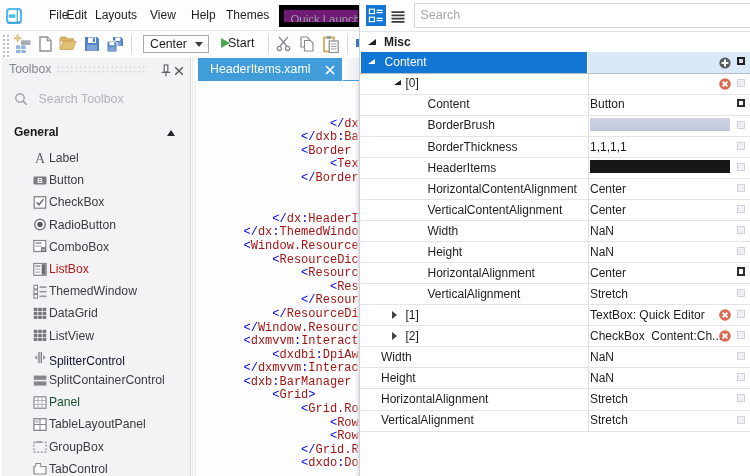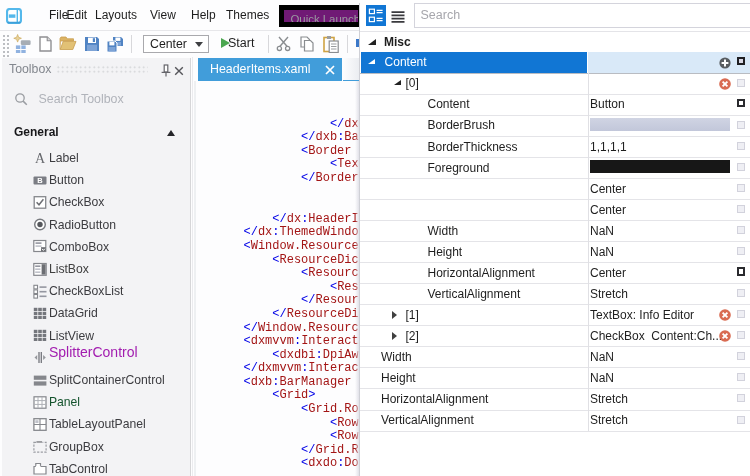--- a/index.html
+++ b/index.html
@@ -153,34 +153,34 @@
     <path d="M9 9.8 L10.4 11.4 L11.8 9.8" fill="none" stroke="#fff" stroke-width="1"></path>
   </svg>
 <div class="a" style="left:48.9px;top:235.8px;height:22px;line-height:22px;color:#3c3c40;font-size:12.2px">ComboBox</div>
 <svg class="a" style="left:33px;top:261.5px" width="14" height="15" viewBox="0 0 14 15">
     <rect x="0.8" y="1.5" width="12.4" height="11.8" fill="#fff" stroke="#85878c" stroke-width="1.2"></rect>
     <rect x="8.6" y="2.2" width="4" height="10.4" fill="#6c6e73"></rect>
     <rect x="2.2" y="3.4" width="5.2" height="1.6" fill="#9496a0"></rect>
     <rect x="2.2" y="6.4" width="5.2" height="1.6" fill="#c0c2ca"></rect>
     <rect x="2.2" y="9.4" width="5.2" height="1.6" fill="#c0c2ca"></rect>
   </svg>
-<div class="a" style="left:48.9px;top:258px;height:22px;line-height:22px;color:#404040;font-size:12.2px">ListBox</div>
+<div class="a" style="left:48.9px;top:258px;height:22px;line-height:22px;color:#b91c1c;font-size:12.2px">ListBox</div>
 <svg class="a" style="left:33px;top:283.7px" width="14" height="15" viewBox="0 0 14 15">
     <g stroke="#85878c" stroke-width="1.1" fill="#fff">
       <rect x="0.9" y="1.3" width="3.6" height="3.6"></rect>
       <rect x="0.9" y="5.9" width="3.6" height="3.6"></rect>
       <rect x="0.9" y="10.5" width="3.6" height="3.6"></rect>
     </g>
     <g fill="#9496a0">
       <rect x="6.5" y="2.3" width="7" height="1.6"></rect>
       <rect x="6.5" y="6.9" width="7" height="1.6"></rect>
       <rect x="6.5" y="11.5" width="7" height="1.6"></rect>
     </g>
   </svg>
-<div class="a" style="left:48.9px;top:280.2px;height:22px;line-height:22px;color:#3c3c40;font-size:12.2px">CheckBoxList</div>
+<div class="a" style="left:48.9px;top:280.2px;height:22px;line-height:22px;color:#3c3c40;font-size:12.2px">ThemedWindow</div>
 <svg class="a" style="left:33px;top:305.9px" width="14" height="15" viewBox="0 0 14 15">
     <g fill="#74767c">
       <rect x="0.8" y="1.8" width="3.6" height="3.2"></rect>
       <rect x="5.2" y="1.8" width="3.6" height="3.2"></rect>
       <rect x="9.6" y="1.8" width="3.6" height="3.2"></rect>
       <rect x="0.8" y="5.8" width="3.6" height="3.2"></rect>
       <rect x="5.2" y="5.8" width="3.6" height="3.2"></rect>
       <rect x="9.6" y="5.8" width="3.6" height="3.2"></rect>
       <rect x="0.8" y="9.8" width="3.6" height="3.2"></rect>
       <rect x="5.2" y="9.8" width="3.6" height="3.2"></rect>
@@ -200,21 +200,21 @@
       <rect x="5.2" y="9.8" width="3.6" height="3.2"></rect>
       <rect x="9.6" y="9.8" width="3.6" height="3.2"></rect>
     </g>
   </svg>
 <div class="a" style="left:48.9px;top:324.6px;height:22px;line-height:22px;color:#3c3c40;font-size:12.2px">ListView</div>
 <svg class="a" style="left:33px;top:350.3px" width="14" height="15" viewBox="0 0 14 15">
     <path d="M6 2 L6 13 M8.3 2 L8.3 13" stroke="#74767c" stroke-width="1.3" fill="none"></path>
     <path d="M4.2 5 L1.5 7.5 L4.2 10 Z" fill="#95979c"></path>
     <path d="M10.1 5 L12.8 7.5 L10.1 10 Z" fill="#95979c"></path>
   </svg>
-<div class="a" style="left:48.9px;top:341px;height:22px;line-height:22px;color:#a21caf;font-size:14px">SplitterControl</div>
+<div class="a" style="left:48.9px;top:350px;height:22px;line-height:22px;color:#0f172a;font-size:12px">SplitterControl</div>
 <svg class="a" style="left:33px;top:372.5px" width="14" height="15" viewBox="0 0 14 15">
     <rect x="0.8" y="2.6" width="12.6" height="4.2" fill="#85878c"></rect>
     <rect x="0.8" y="8.4" width="12.6" height="4.2" fill="#85878c"></rect>
   </svg>
 <div class="a" style="left:48.9px;top:369px;height:22px;line-height:22px;color:#3c3c40;font-size:12.2px">SplitContainerControl</div>
 <svg class="a" style="left:33px;top:394.7px" width="14" height="15" viewBox="0 0 14 15">
     <rect x="1" y="1.8" width="12" height="11.4" fill="#fff" stroke="#85878c" stroke-width="1.2"></rect>
     <path d="M5 2 L5 13 M9 2 L9 13 M1 5.6 L13 5.6 M1 9.4 L13 9.4" stroke="#aeb0b6" stroke-width="1"></path>
   </svg>
 <div class="a" style="left:48.9px;top:391.2px;height:22px;line-height:22px;color:#14532d;font-size:12.2px">Panel</div>
@@ -315,27 +315,29 @@
 <div class="a" style="left:360.4px;top:114.9px;width:389.6px;height:1px;background:#e4e4e8"></div>
 <div class="a cbd" style="left:736.5px;top:98.9px"></div>
 <div class="a nm" style="left:427.5px;top:115.4px">BorderBrush</div>
 <div class="a" style="left:590px;top:118.2px;width:139.5px;height:13px;background:linear-gradient(#d0d4e3,#c2c7da)"></div>
 <div class="a" style="left:360.4px;top:136.0px;width:389.6px;height:1px;background:#e4e4e8"></div>
 <div class="a cb" style="left:736.5px;top:120.9px"></div>
 <div class="a nm" style="left:427.5px;top:136.5px">BorderThickness</div>
 <div class="a vl" style="top:136.5px">1,1,1,1</div>
 <div class="a" style="left:360.4px;top:157.0px;width:389.6px;height:1px;background:#e4e4e8"></div>
 <div class="a cb" style="left:736.5px;top:142.0px"></div>
-<div class="a nm" style="left:427.5px;top:157.5px">Foreground</div>
+<div class="a nm" style="left:427.5px;top:157.5px">HeaderItems</div>
 <div class="a" style="left:590px;top:160.3px;width:139.5px;height:13px;background:#171717"></div>
 <div class="a" style="left:360.4px;top:178.0px;width:389.6px;height:1px;background:#e4e4e8"></div>
 <div class="a cb" style="left:736.5px;top:163.0px"></div>
+<div class="a nm" style="left:427.5px;top:178.5px">HorizontalContentAlignment</div>
 <div class="a vl" style="top:178.5px">Center</div>
 <div class="a" style="left:360.4px;top:199.1px;width:389.6px;height:1px;background:#e4e4e8"></div>
 <div class="a cb" style="left:736.5px;top:184.0px"></div>
+<div class="a nm" style="left:427.5px;top:199.6px">VerticalContentAlignment</div>
 <div class="a vl" style="top:199.6px">Center</div>
 <div class="a" style="left:360.4px;top:220.1px;width:389.6px;height:1px;background:#e4e4e8"></div>
 <div class="a cb" style="left:736.5px;top:205.1px"></div>
 <div class="a nm" style="left:427.5px;top:220.6px">Width</div>
 <div class="a vl" style="top:220.6px">NaN</div>
 <div class="a" style="left:360.4px;top:241.2px;width:389.6px;height:1px;background:#e4e4e8"></div>
 <div class="a cb" style="left:736.5px;top:226.1px"></div>
 <div class="a nm" style="left:427.5px;top:241.7px">Height</div>
 <div class="a vl" style="top:241.7px">NaN</div>
 <div class="a" style="left:360.4px;top:262.2px;width:389.6px;height:1px;background:#e4e4e8"></div>
@@ -343,21 +345,21 @@
 <div class="a nm" style="left:427.5px;top:262.7px">HorizontalAlignment</div>
 <div class="a vl" style="top:262.7px">Center</div>
 <div class="a" style="left:360.4px;top:283.2px;width:389.6px;height:1px;background:#e4e4e8"></div>
 <div class="a cbd" style="left:736.5px;top:267.2px"></div>
 <div class="a nm" style="left:427.5px;top:283.7px">VerticalAlignment</div>
 <div class="a vl" style="top:283.7px">Stretch</div>
 <div class="a" style="left:360.4px;top:304.3px;width:389.6px;height:1px;background:#e4e4e8"></div>
 <div class="a cb" style="left:736.5px;top:289.2px"></div>
 <div class="a tri-col" style="left:391.5px;top:311.3px"></div>
 <div class="a nm" style="left:405.5px;top:304.8px">[1]</div>
-<div class="a vl" style="top:304.8px">TextBox: Info Editor</div>
+<div class="a vl" style="top:304.8px">TextBox: Quick Editor</div>
 <div class="a" style="left:360.4px;top:325.3px;width:389.6px;height:1px;background:#e4e4e8"></div>
 <svg class="a" style="left:718.5px;top:309.3px" width="12" height="12" viewBox="0 0 12 12">
  <circle cx="6" cy="6" r="5.8" fill="#d96b52"></circle>
  <path d="M3.6 3.6 L8.4 8.4 M8.4 3.6 L3.6 8.4" stroke="#fff" stroke-width="1.9"></path>
 </svg>
 <div class="a cb" style="left:736.5px;top:310.3px"></div>
 <div class="a tri-col" style="left:391.5px;top:332.3px"></div>
 <div class="a nm" style="left:405.5px;top:325.8px">[2]</div>
 <div class="a vl" style="top:325.8px">CheckBox&nbsp; Content:Ch...</div>
 <div class="a" style="left:360.4px;top:346.4px;width:389.6px;height:1px;background:#e4e4e8"></div>

